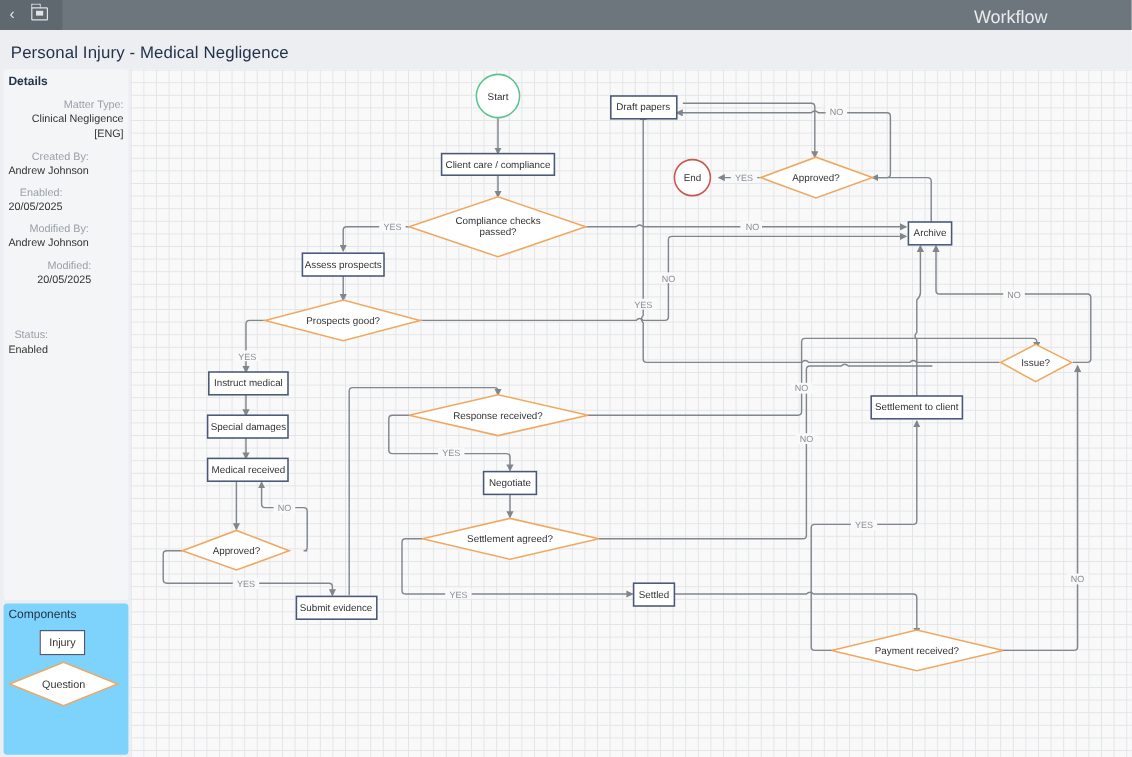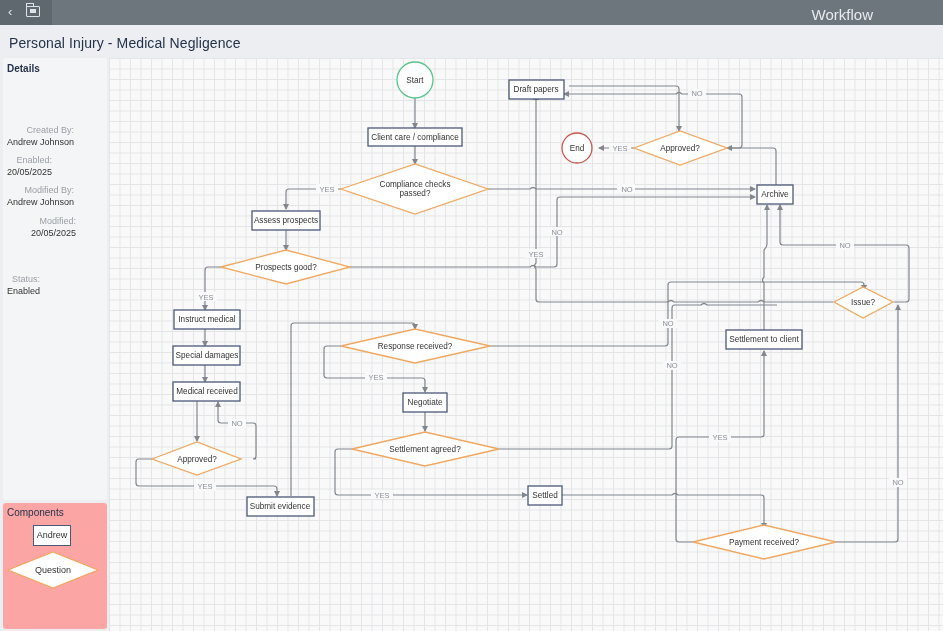--- a/index.html
+++ b/index.html
@@ -11,21 +11,21 @@
   .topbar .folder::before { content: ""; position: absolute; left: -1px; top: -4px; width: 6px; height: 3px; border: 1.2px solid #dfe3e7; border-bottom: none; border-radius: 1px 1px 0 0; }
   .topbar .folder span { position: absolute; left: 3px; top: 2px; width: 6px; height: 4px; background: #dfe3e7; }
   .topbar .title { position: absolute; right: 70px; top: 6px; color: #e8ebee; font-size: 15px; }
   .header { position: absolute; left: 0; top: 25px; width: 798px; height: 33px; background: #eceef2; }
   .header h1 { position: absolute; left: 9px; top: 10px; font-size: 14px; font-weight: normal; color: #24334a; letter-spacing: 0.1px; }
   .details { position: absolute; left: 3px; top: 58px; width: 104px; height: 442px; background: #f4f5f7; border-radius: 3px; text-align: right; }
   .details .h { position: absolute; left: 4px; top: 5px; font-size: 10px; font-weight: bold; color: #24334a; }
   .field { position: absolute; left: 4px; font-size: 9px; }
   .field .lbl { color: #9aa0a6; display: block; line-height: 12px; }
   .field .val { color: #333; display: block; line-height: 12px; }
-  .components { position: absolute; left: 3px; top: 503px; width: 104px; height: 126px; background: #fca5a5; border-radius: 3px; }
+  .components { position: absolute; left: 3px; top: 503px; width: 104px; height: 126px; background: #7dd3fc; border-radius: 3px; }
   .components .h { position: absolute; left: 4px; top: 4px; font-size: 10px; color: #24334a; }
   .comp-group { position: absolute; left: 30px; top: 22px; width: 38px; height: 21px; border: 1.3px solid #4a5878; background: #fff; font-size: 9px; color: #333; text-align: center; line-height: 19px; cursor: grab; }
   .comp-q { position: absolute; left: 3px; top: 47px; width: 94px; height: 40px; cursor: grab; }
   .canvas { position: absolute; left: 109px; top: 58px; width: 834px; height: 573px;
     background-color: #f9f9fa;
     background-image:
       linear-gradient(to right, #e4e5e7 1px, transparent 1px),
       linear-gradient(to bottom, #e4e5e7 1px, transparent 1px);
     background-size: 10.5px 10.5px; }
   svg.flow { position: absolute; left: 0; top: 0; }
@@ -43,20 +43,24 @@
     </div>
   <span class="title">Workflow</span>
 </div>
 
 <div class="header">
   <h1>Personal Injury - Medical Negligence</h1>
 </div>
 
 <div class="details">
   <div class="h">Details</div>
+  <div class="field" style="top:23px; width:96px;">
+    <span class="lbl">Matter Type:</span>
+    <span class="val">Clinical Negligence [ENG]</span>
+  </div>
   <div class="field" style="top:66px;">
     <span class="lbl">Created By:</span>
     <span class="val">Andrew Johnson</span>
   </div>
   <div class="field" style="top:96px;">
     <span class="lbl">Enabled:</span>
     <span class="val">20/05/2025</span>
   </div>
   <div class="field" style="top:126px;">
     <span class="lbl">Modified By:</span>
@@ -67,21 +71,21 @@
     <span class="val">20/05/2025</span>
   </div>
   <div class="field" style="top:187px;margin-top:28px;">
     <span class="lbl">Status:</span>
     <span class="val">Enabled</span>
   </div>
 </div>
 
 <div class="components">
   <div class="h">Components</div>
-  <div class="comp-group">Andrew</div>
+  <div class="comp-group">Injury</div>
   <svg class="comp-q" viewBox="0 0 94 40">
     <polygon points="2,20 47,2 92,20 47,38" fill="#fff" stroke="#f0a860" stroke-width="1.2"></polygon>
     <text x="47" y="23" text-anchor="middle" class="node-text" style="font-size:9px">Question</text>
   </svg>
 </div>
 
 <div class="canvas">
   <svg class="flow" width="834" height="573" viewBox="0 0 834 573">
     <defs>
       <marker id="arr" markerWidth="6" markerHeight="6" refX="5" refY="3" orient="auto" markerUnits="userSpaceOnUse">

